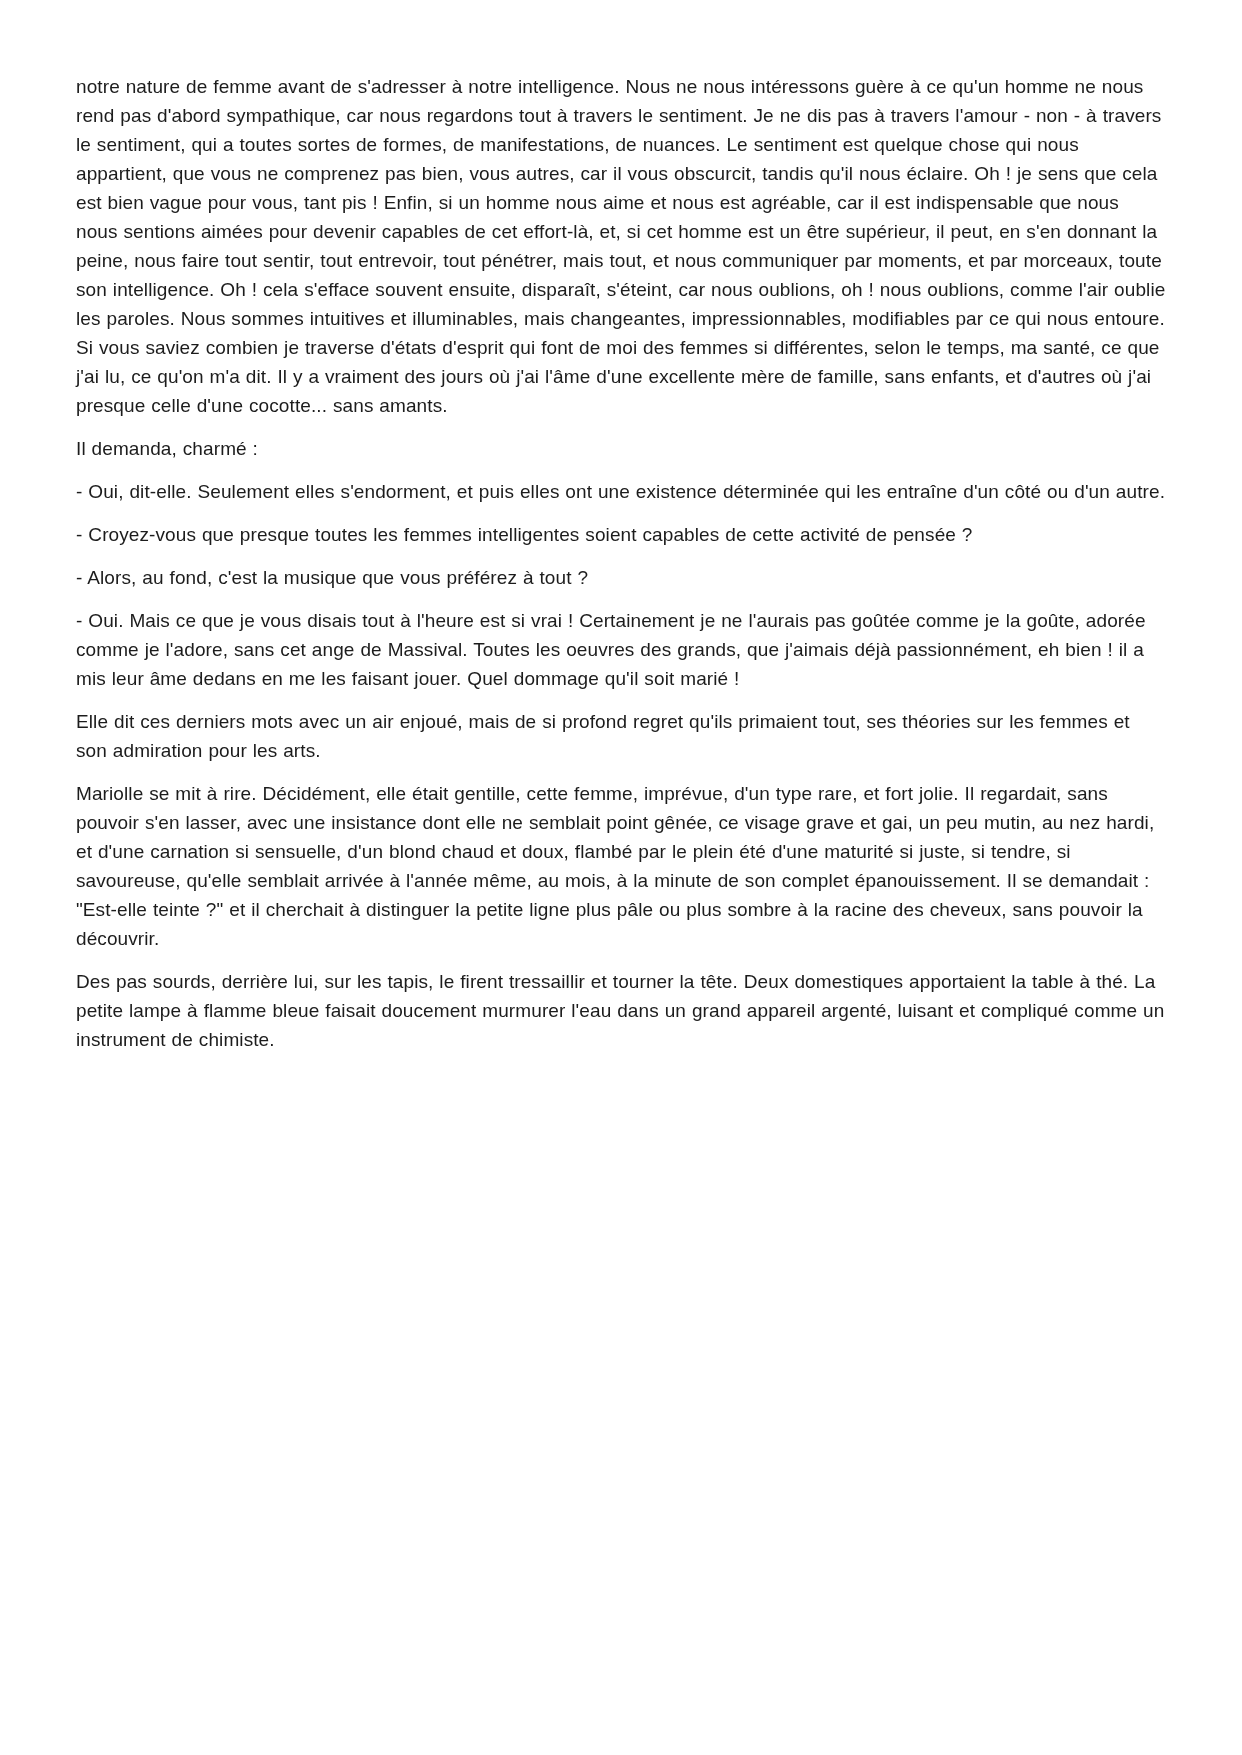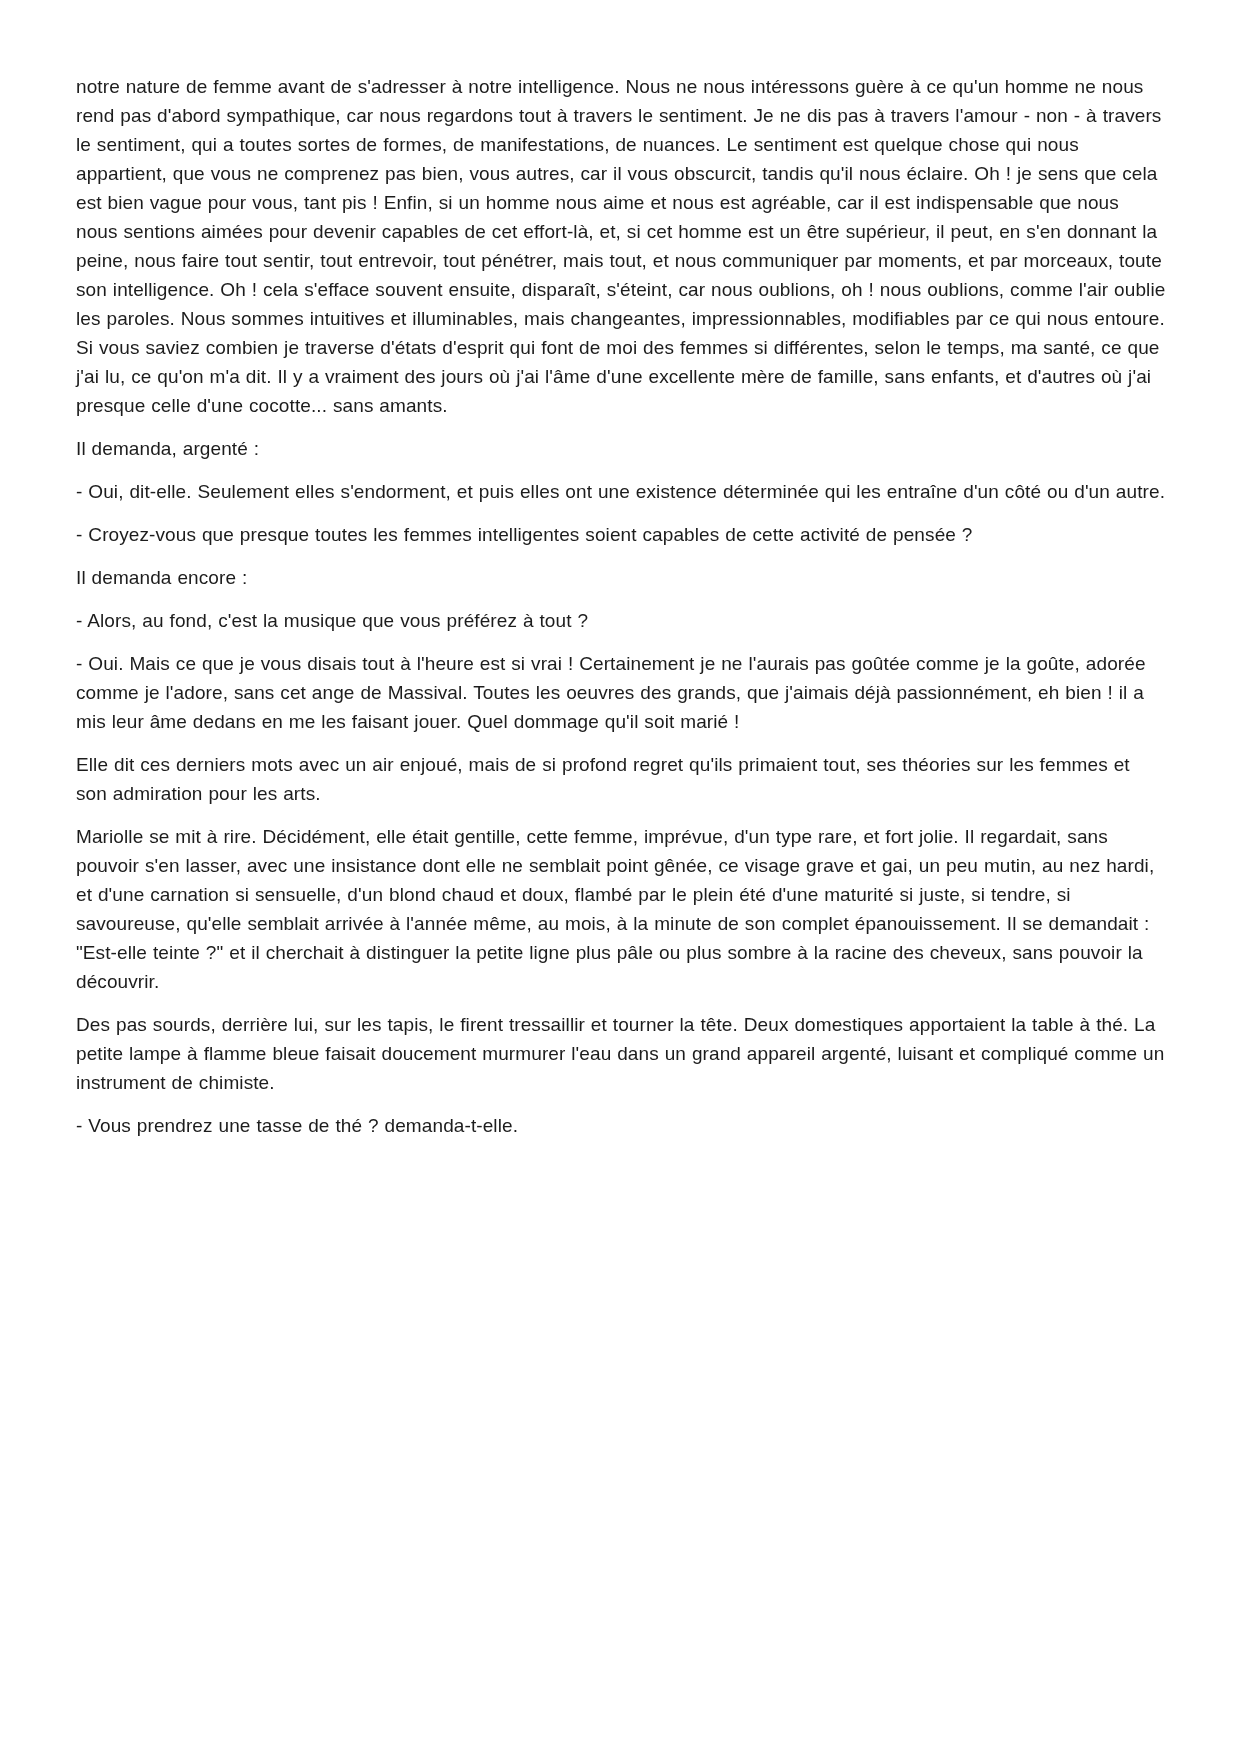--- a/index.html
+++ b/index.html
@@ -25,23 +25,21 @@
     margin: 0 0 14px 0;
     letter-spacing: 0.1px;
     word-spacing: 0.5px;
   }
 </style>
 </head>
 <body>
 
 <div class="page">
   <p class="para">notre nature de femme avant de s'adresser à notre intelligence. Nous ne nous intéressons guère à ce qu'un homme ne nous rend pas d'abord sympathique, car nous regardons tout à travers le sentiment. Je ne dis pas à travers l'amour - non - à travers le sentiment, qui a toutes sortes de formes, de manifestations, de nuances. Le sentiment est quelque chose qui nous appartient, que vous ne comprenez pas bien, vous autres, car il vous obscurcit, tandis qu'il nous éclaire. Oh ! je sens que cela est bien vague pour vous, tant pis ! Enfin, si un homme nous aime et nous est agréable, car il est indispensable que nous nous sentions aimées pour devenir capables de cet effort-là, et, si cet homme est un être supérieur, il peut, en s'en donnant la peine, nous faire tout sentir, tout entrevoir, tout pénétrer, mais tout, et nous communiquer par moments, et par morceaux, toute son intelligence. Oh ! cela s'efface souvent ensuite, disparaît, s'éteint, car nous oublions, oh ! nous oublions, comme l'air oublie les paroles. Nous sommes intuitives et illuminables, mais changeantes, impressionnables, modifiables par ce qui nous entoure. Si vous saviez combien je traverse d'états d'esprit qui font de moi des femmes si différentes, selon le temps, ma santé, ce que j'ai lu, ce qu'on m'a dit. Il y a vraiment des jours où j'ai l'âme d'une excellente mère de famille, sans enfants, et d'autres où j'ai presque celle d'une cocotte... sans amants.</p>
-  <p class="para">Il demanda, argenté :</p>
+  <p class="para">Il demanda, charmé :</p>
   <p class="para">- Oui, dit-elle. Seulement elles s'endorment, et puis elles ont une existence déterminée qui les entraîne d'un côté ou d'un autre.</p>
   <p class="para">- Croyez-vous que presque toutes les femmes intelligentes soient capables de cette activité de pensée ?</p>
-  <p class="para">Il demanda encore :</p>
   <p class="para">- Alors, au fond, c'est la musique que vous préférez à tout ?</p>
   <p class="para">- Oui. Mais ce que je vous disais tout à l'heure est si vrai ! Certainement je ne l'aurais pas goûtée comme je la goûte, adorée comme je l'adore, sans cet ange de Massival. Toutes les oeuvres des grands, que j'aimais déjà passionnément, eh bien ! il a mis leur âme dedans en me les faisant jouer. Quel dommage qu'il soit marié !</p>
   <p class="para">Elle dit ces derniers mots avec un air enjoué, mais de si profond regret qu'ils primaient tout, ses théories sur les femmes et son admiration pour les arts.</p>
   <p class="para">Mariolle se mit à rire. Décidément, elle était gentille, cette femme, imprévue, d'un type rare, et fort jolie. Il regardait, sans pouvoir s'en lasser, avec une insistance dont elle ne semblait point gênée, ce visage grave et gai, un peu mutin, au nez hardi, et d'une carnation si sensuelle, d'un blond chaud et doux, flambé par le plein été d'une maturité si juste, si tendre, si savoureuse, qu'elle semblait arrivée à l'année même, au mois, à la minute de son complet épanouissement. Il se demandait : "Est-elle teinte ?" et il cherchait à distinguer la petite ligne plus pâle ou plus sombre à la racine des cheveux, sans pouvoir la découvrir.</p>
   <p class="para">Des pas sourds, derrière lui, sur les tapis, le firent tressaillir et tourner la tête. Deux domestiques apportaient la table à thé. La petite lampe à flamme bleue faisait doucement murmurer l'eau dans un grand appareil argenté, luisant et compliqué comme un instrument de chimiste.</p>
-  <p class="para">- Vous prendrez une tasse de thé ? demanda-t-elle.</p>
 </div>
 
 </body></html>

